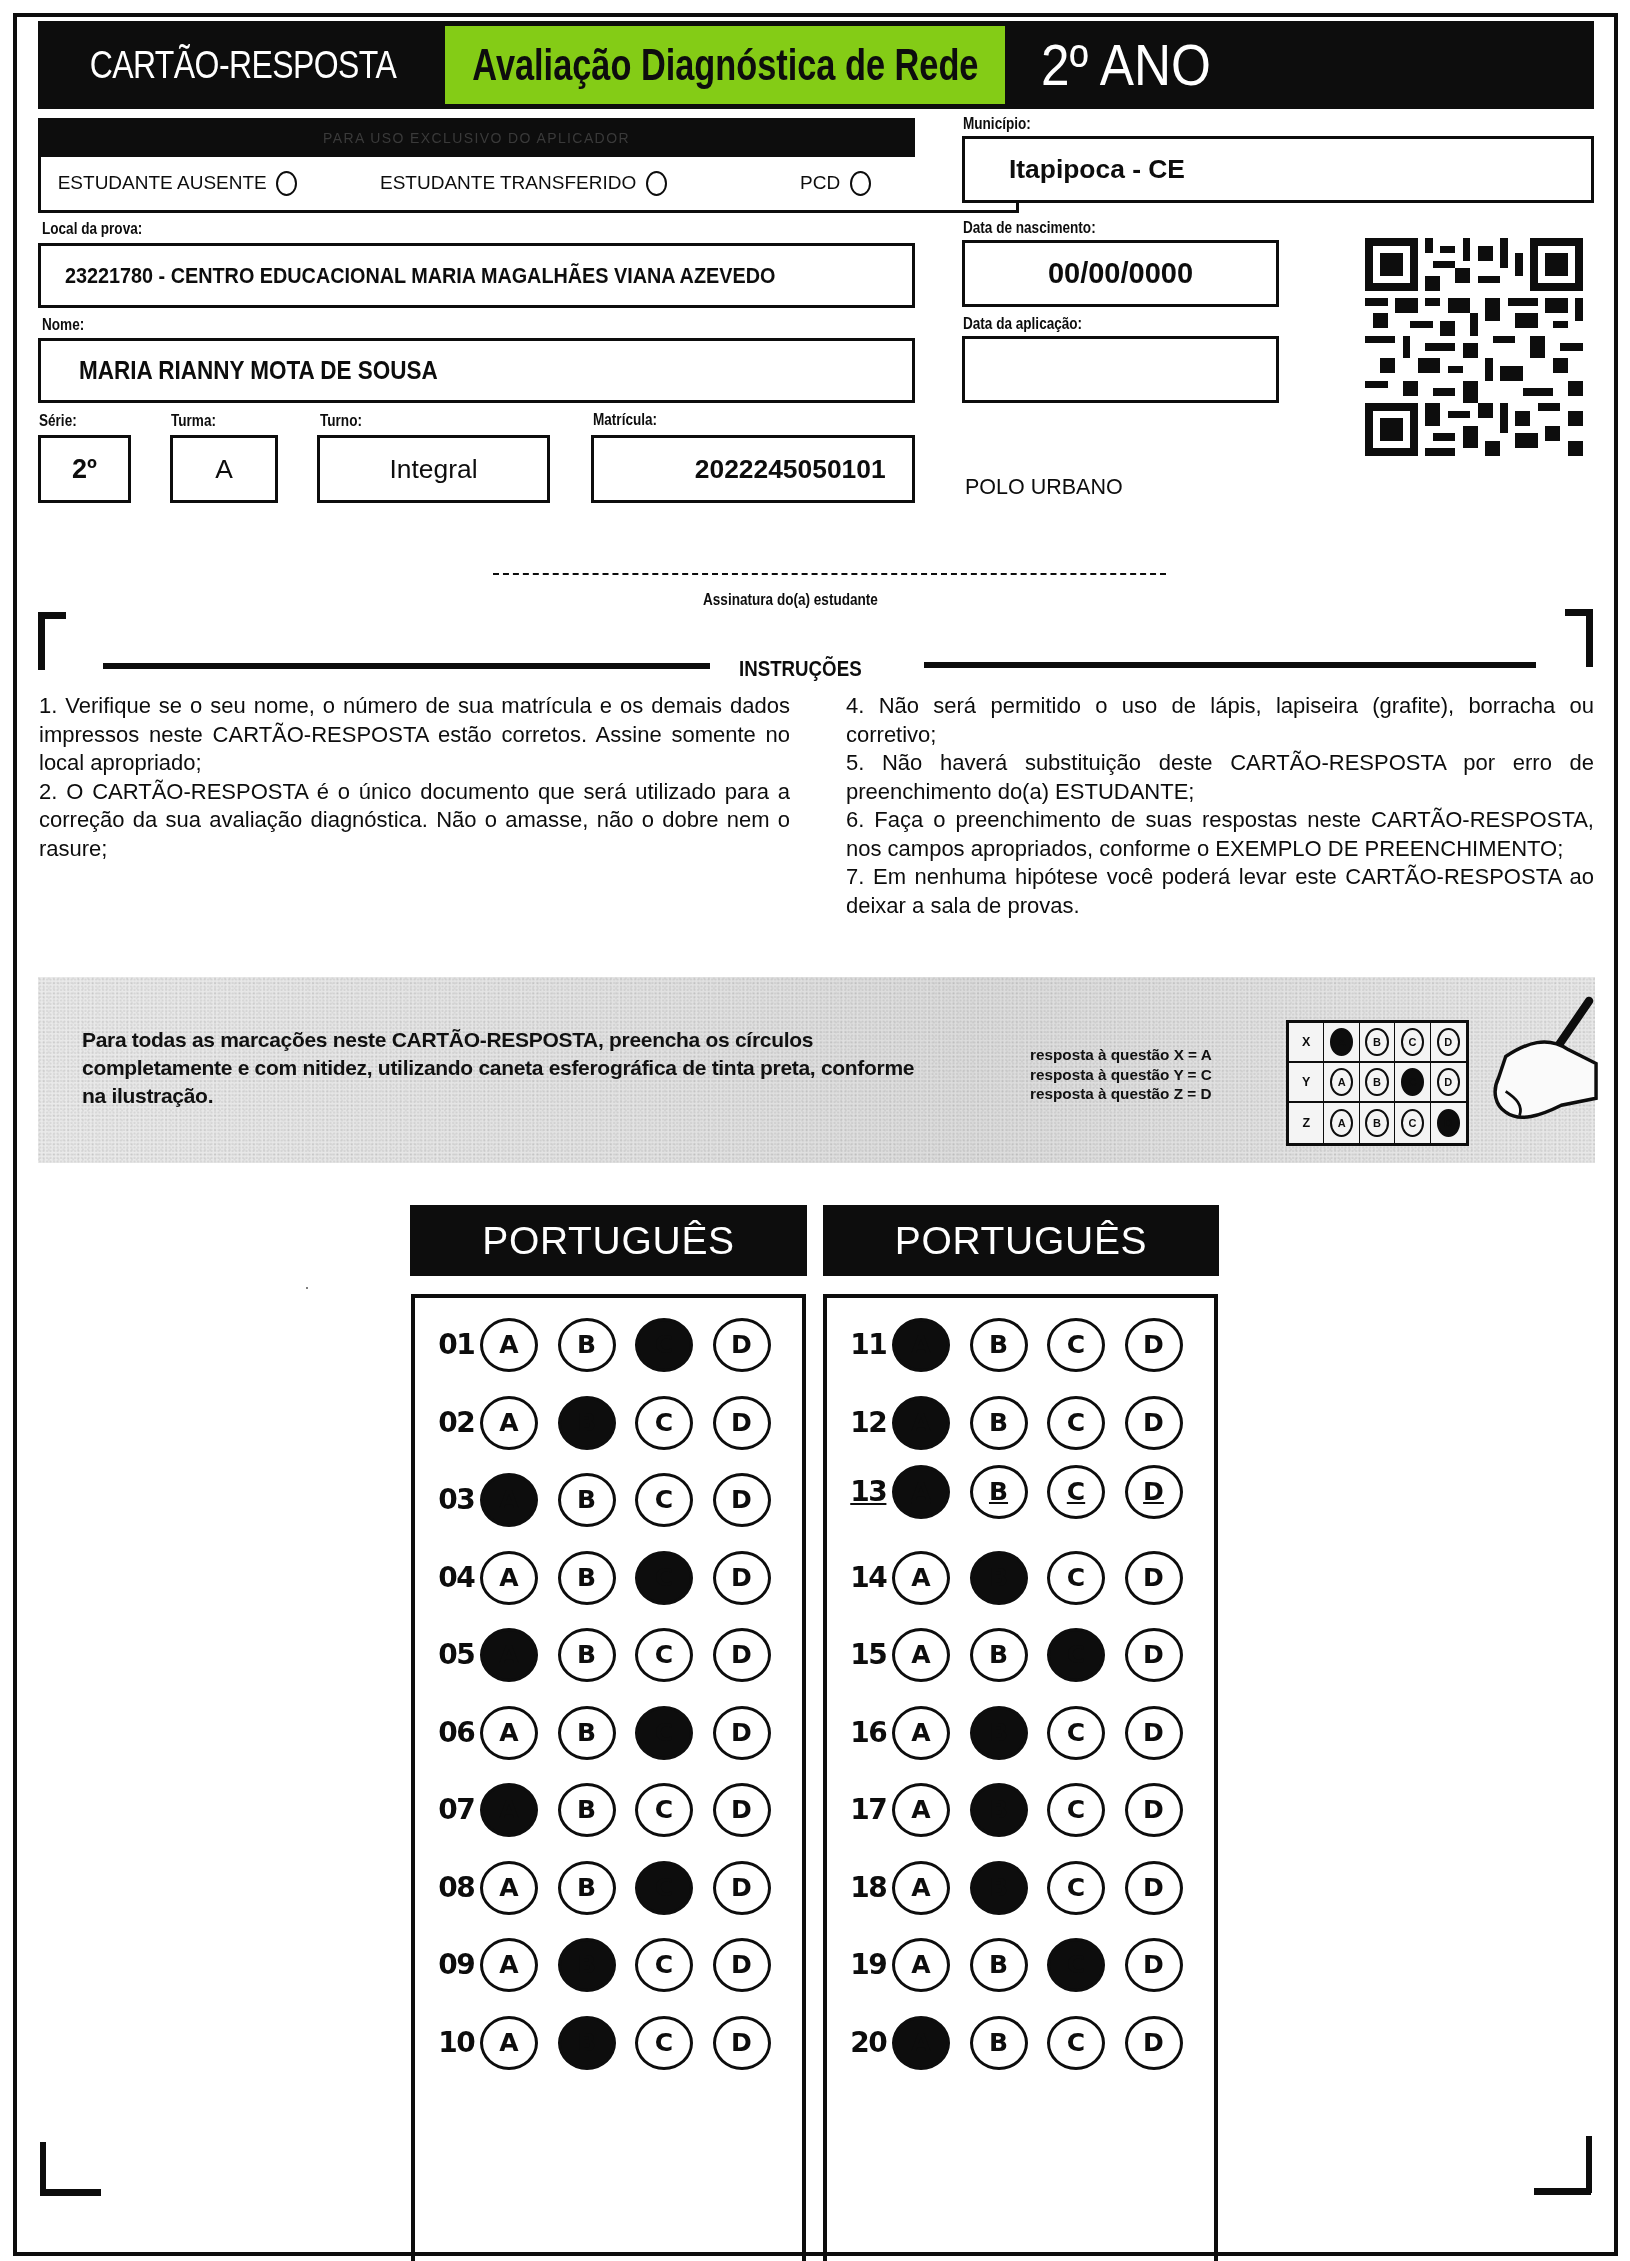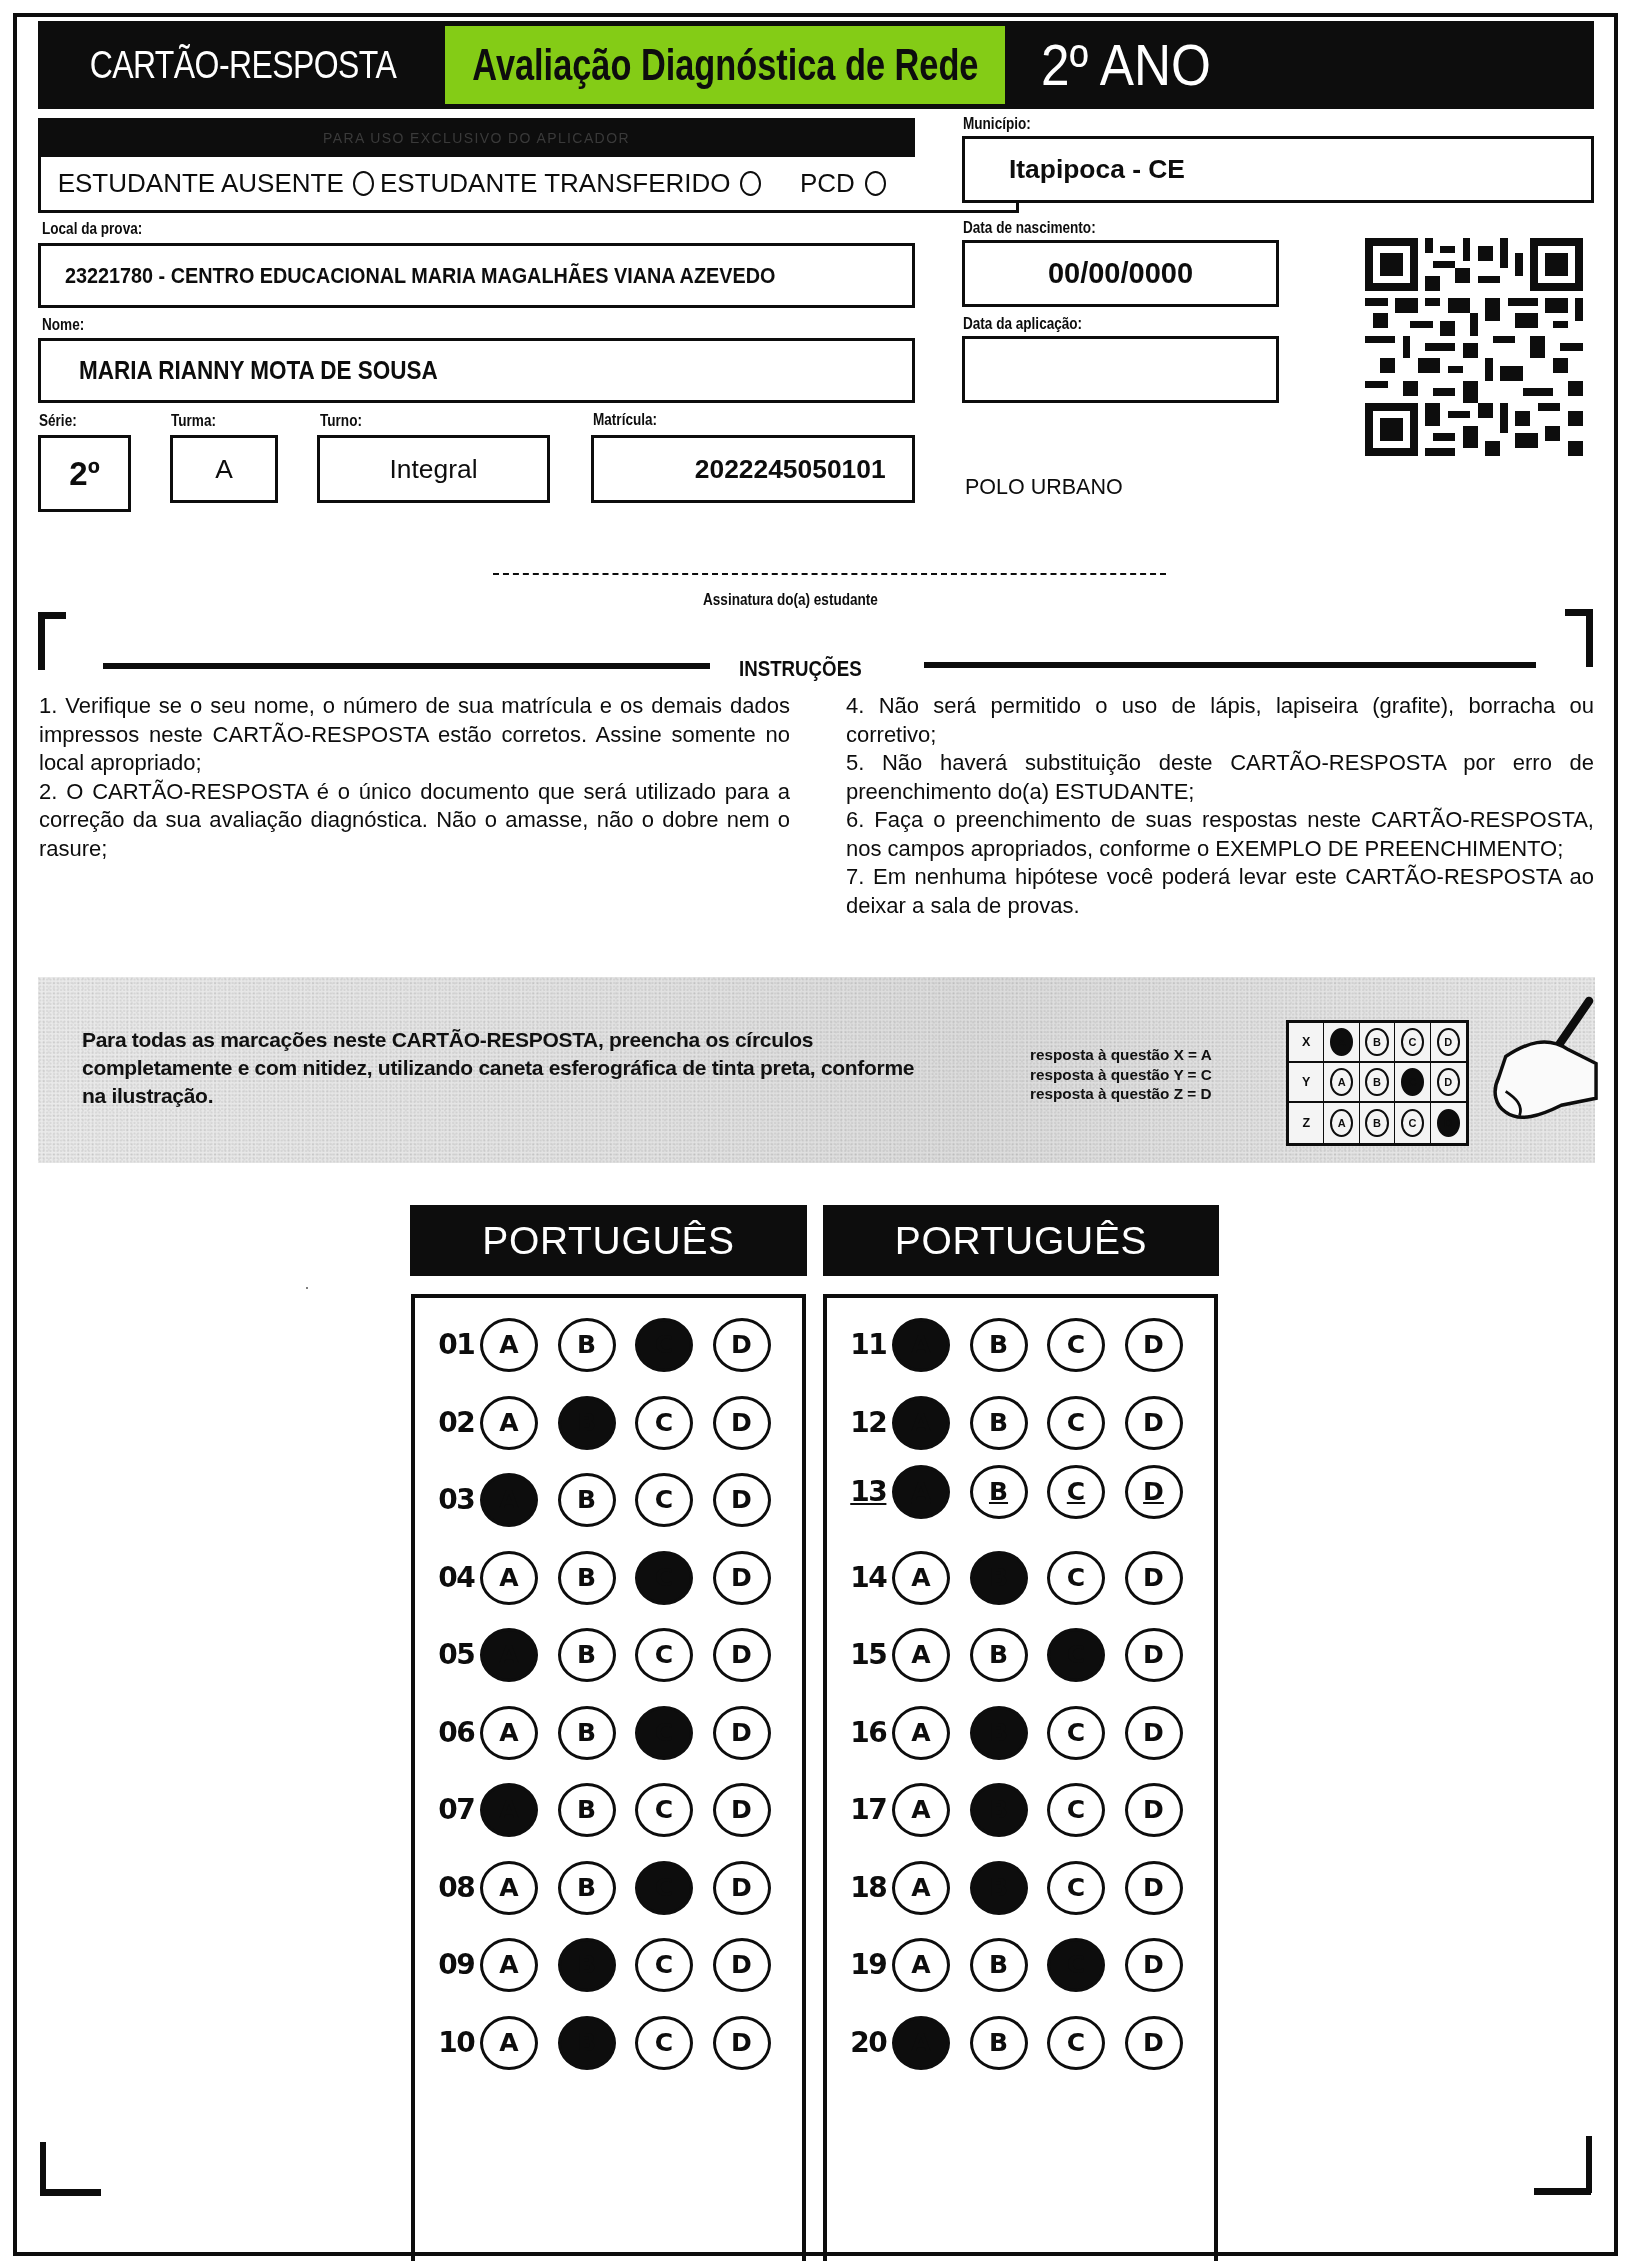--- a/index.html
+++ b/index.html
@@ -17,36 +17,36 @@
     display: flex; align-items: center; justify-content: center; font-weight: bold; font-size: 44px; }
   .hdr-mid span { display: inline-block; transform: scaleX(0.78); white-space: nowrap; }
   .hdr-right { left: 1005px; top: 21px; width: 589px; height: 88px; background: #0d0d0d; color: #fff;
     display: flex; align-items: center; padding-left: 36px; font-size: 57px; }
   .hdr-right span { display: inline-block; transform: scaleX(0.9); transform-origin: left center; }
 
   
   .apl-bar { left: 38px; top: 118px; width: 877px; height: 39px; background: #0d0d0d; color: #3a3a3a;
     display: flex; align-items: center; justify-content: center; font-size: 14px; letter-spacing: 1.4px; }
   .apl-box { left: 38px; top: 156px; width: 981px; height: 57px; border: 3.5px solid #0d0d0d; border-top: none;
-    display: flex; align-items: center; padding: 0 34px; font-size: 26px; }
+    display: flex; align-items: center; padding: 0 34px; font-size: 19px; }
   .opt { display: flex; align-items: center; gap: 9.7px; }
   .opt .circ { width: 21px; height: 25px; border: 2.1px solid #0d0d0d; border-radius: 50%; display: inline-block; }
   .opt.o1 { position: absolute; left: 16.7px; }
   .opt.o2 { position: absolute; left: 339px; }
   .opt.o3 { position: absolute; left: 759px; }
 
   .lbl { font-size: 17.4px; font-weight: bold; transform: scaleX(0.78); transform-origin: left center; white-space: nowrap; }
   .field { border: 3.5px solid #0d0d0d; background: #fff; display: flex; align-items: center; font-weight: bold; }
 
   .f-local { left: 38px; top: 243px; width: 877px; height: 65px; padding-left: 23.6px; font-size: 22px; }
   .f-local span { display: inline-block; transform: scaleX(0.9); transform-origin: left center; white-space: nowrap; }
   .f-nome { left: 38px; top: 338px; width: 877px; height: 65px; padding-left: 38px; font-size: 25px; }
   .f-nome span { display: inline-block; transform: scaleX(0.9); transform-origin: left center; }
 
-  .f-serie { left: 38px; top: 435px; width: 93px; height: 77px; justify-content: center; font-size: 33px; }
+  .f-serie { left: 38px; top: 435px; width: 93px; height: 68px; justify-content: center; font-size: 27px; }
   .f-turma { left: 170px; top: 435px; width: 108px; height: 68px; justify-content: center; font-size: 26.4px; font-weight: normal; }
   .f-turno { left: 317px; top: 435px; width: 233px; height: 68px; justify-content: center; font-size: 26.4px; font-weight: normal; }
   .f-mat { left: 591px; top: 435px; width: 324px; height: 68px; justify-content: flex-end; padding-right: 26.4px; font-size: 26.4px; }
 
   .f-mun { left: 962px; top: 136px; width: 632px; height: 67px; padding-left: 44px; font-size: 26.4px; }
   .f-nasc { left: 962px; top: 240px; width: 317px; height: 67px; justify-content: center; font-size: 29px; }
   .f-apl { left: 962px; top: 336px; width: 317px; height: 67px; }
 
   .qr { left: 1365px; top: 238px; width: 218px; height: 218px; }
   .polo { left: 965px; top: 475px; font-size: 21.5px; }

